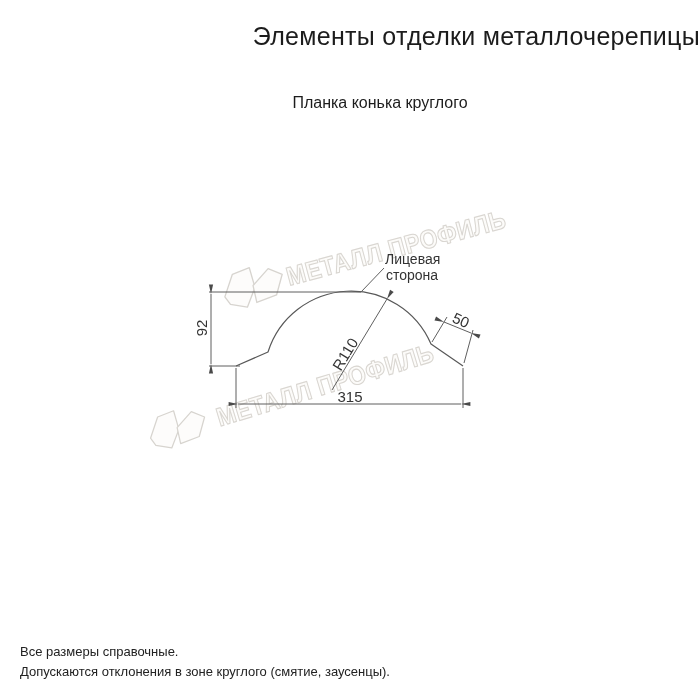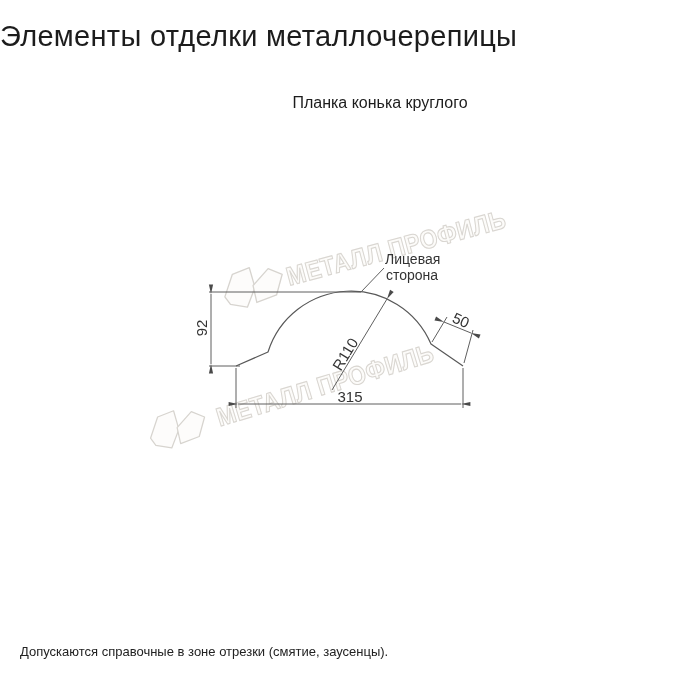--- a/index.html
+++ b/index.html
@@ -1,22 +1,22 @@
 <!DOCTYPE html>
 <html><head>
 <meta charset="utf-8">
 <style>
   html,body{margin:0;padding:0;background:#ffffff;}
   body{
     width:700px;height:700px;position:relative;overflow:hidden;
     font-family:"Liberation Sans", sans-serif;color:#1d1d1d;
   }
   .page-title{
-    position:absolute;top:20px;left:0;width:700px;text-align:left;
-    font-size:29px;line-height:32px;font-weight:400;letter-spacing:0.3px;color:#1c1c1c;
+    position:absolute;top:20px;left:0;width:700px;text-align:right;
+    font-size:25px;line-height:32px;font-weight:400;letter-spacing:0.3px;color:#1c1c1c;
   }
   .subtitle{
     position:absolute;top:94px;left:0;width:700px;text-align:center;
     font-size:16px;line-height:17.5px;font-weight:400;color:#1c1c1c;margin-left:30px;
   }
   .footer{
     position:absolute;left:20px;top:642px;
     font-size:13px;line-height:19.5px;color:#222222;
   }
   .diagram-svg{position:absolute;left:0;top:0;}
@@ -97,14 +97,15 @@
     <path d="M 444 322 L 471 333" marker-start="url(#arr)" marker-end="url(#arr)"></path>
   </g>
   <text x="461" y="320" text-anchor="middle" dominant-baseline="central" transform="rotate(24 461 320)">50</text>
 
   <path d="M 384 268 L 361 292" fill="none" stroke="#5f5f5f" stroke-width="1"></path>
   <text class="small-label" x="385" y="259" text-anchor="start" dominant-baseline="central">Лицевая</text>
   <text class="small-label" x="386" y="275" text-anchor="start" dominant-baseline="central">сторона</text>
 </svg>
 
 <div class="footer">
-  <div>Допускаются справочные в зоне отрезки (смятие, заусенцы).</div>
+  <div>Все размеры справочные.</div>
+  <div>Допускаются отклонения в зоне круглого (смятие, заусенцы).</div>
 </div>
 
 </body></html>

